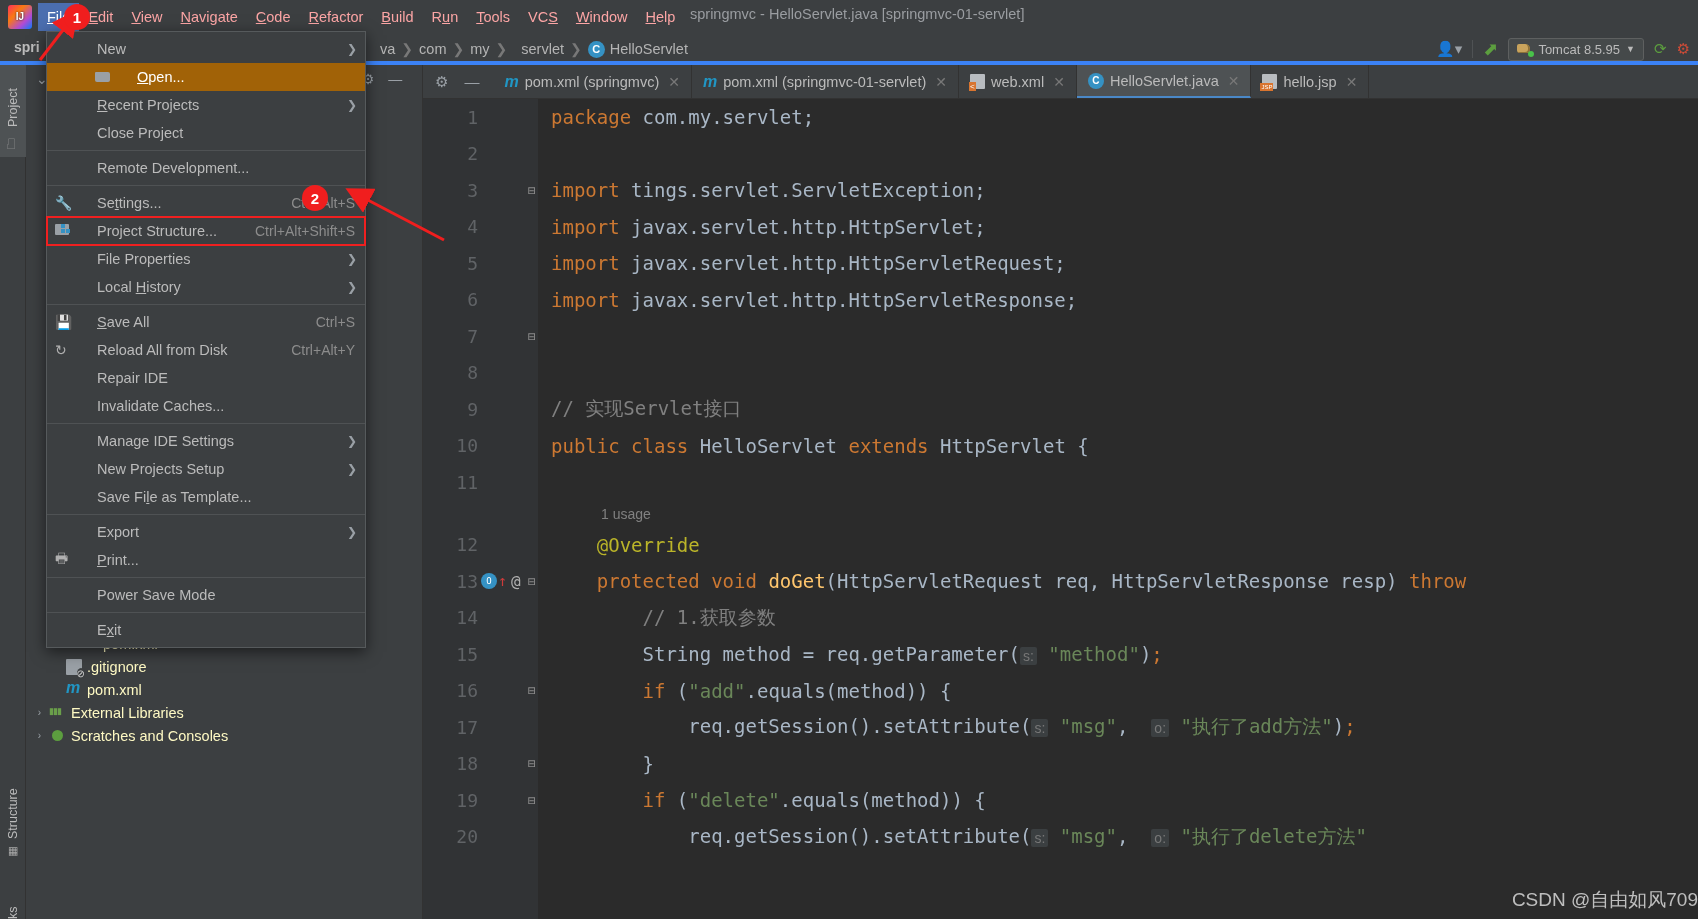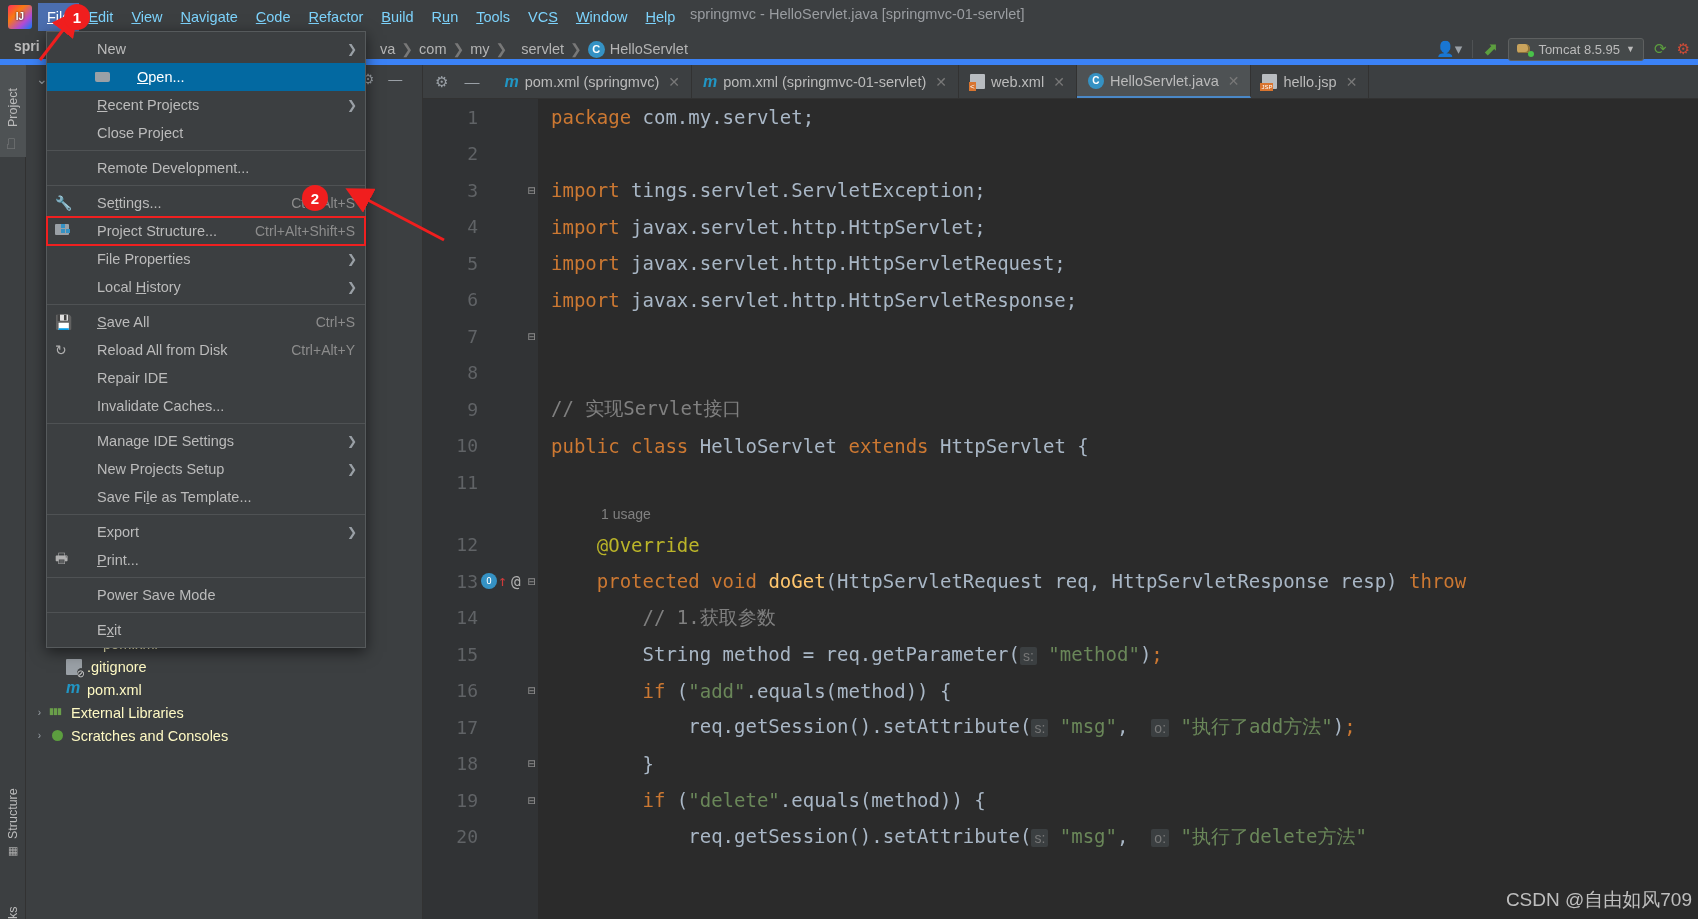--- a/index.html
+++ b/index.html
@@ -23,34 +23,34 @@
     flex: 0 0 auto;
   }
   .ij-logo:after {
     content: "IJ"; position: absolute; left: 0; top: 0; right: 0; bottom: 0;
     color: #fff; font-size: 10px; font-weight: bold;
     display: flex; align-items: center; justify-content: center;
     text-shadow: 0 0 2px #000;
   }
   .menubar { display: flex; align-items: center; height: 33px; }
   .menu-item {
-    color: #7dd3fc; font-size: 14.5px; padding: 4px 9px; line-height: 20px;
+    color: #fca5a5; font-size: 14.5px; padding: 4px 9px; line-height: 20px;
     white-space: nowrap; cursor: default;
   }
   .menu-item.active { background: #4b6eaf; color: #ffffff; }
   .menu-item u { text-decoration: underline; }
   .win-title {
     position: absolute; left: 690px; top: 6px;
     color: #9a9da1; font-size: 14.5px; white-space: nowrap;
   }
 
   
   .navbar {
     position: absolute; left: 0; top: 33px; width: 1698px; height: 32px;
-    background: #3c3f41; border-bottom: 6px solid #3b82f6;
+    background: #3c3f41; border-bottom: 4px solid #3b82f6;
     display: flex; align-items: center;
   }
   .nav-proj { color: #bbbbbb; font-size: 14px; font-weight: bold; margin-left: 14px; }
   .crumbs { position: absolute; left: 380px; top: 0; height: 32px;
             display: flex; align-items: center; color: #a9b7c6; font-size: 14.5px; }
   .crumb { margin-right: 3px; color: #b4b4b4; }
   .crumb-sep { color: #787878; margin: 0 6px 0 3px; font-size: 14px; }
   .cls-badge {
     display: inline-flex; align-items: center; justify-content: center;
     width: 17px; height: 17px; border-radius: 50%;
@@ -243,21 +243,21 @@
     position: absolute; left: 46px; top: 31px; width: 320px;
     background: #3c3f41; border: 1px solid #565a5c;
     box-shadow: 0 4px 14px rgba(0,0,0,.55); z-index: 60;
     padding: 3px 0;
   }
   .pitem {
     height: 28px; display: flex; align-items: center;
     padding: 0 8px 0 8px; color: #bbbbbb; font-size: 14.5px;
     position: relative; white-space: nowrap; cursor: default; gap: 20px;
   }
-  .pitem.sel { background: #0369a1; color: #ffffff; padding-left: 48px; }
+  .pitem.sel { background: #a16207; color: #ffffff; padding-left: 48px; }
   .pitem .pico { width: 22px; font-size: 14px; color: #b0b0b0; flex: 0 0 22px; }
   .pitem .plabel { flex: 1 1 auto; }
   .pitem .pshort { color: #8c8c8c; font-size: 14px; padding-right: 2px; }
   .pitem .psub { color: #9aa0a6; font-size: 12px; margin-left: 10px; }
   .psep { height: 1px; background: #4f5254; margin: 3px 0; }
   .pitem.boxed { outline: 2px solid #f02020; outline-offset: -1px; }
   .folder-ic {
     display: inline-block; width: 15px; height: 11px; position: relative;
   }
   .folder-ic:before {
@@ -277,21 +277,21 @@
   
   .badge {
     position: absolute; width: 26px; height: 26px; border-radius: 50%;
     background: #f01e1e; color: #fff; font-size: 15px; font-weight: bold;
     display: flex; align-items: center; justify-content: center; z-index: 80;
   }
   .annot-svg { position: absolute; left: 0; top: 0; width: 1698px; height: 919px;
                pointer-events: none; z-index: 75; }
 
   .watermark {
-    position: absolute; right: 6px; bottom: 6px; z-index: 90;
+    position: absolute; right: 0; bottom: 6px; z-index: 90;
     color: #d8d8d8; font-size: 19px; opacity: .85;
     font-family: "Liberation Sans", sans-serif; white-space: nowrap;
   }
 </style>
 </head>
 <body>
 
 <div id="app">
 
   <div class="titlebar">

